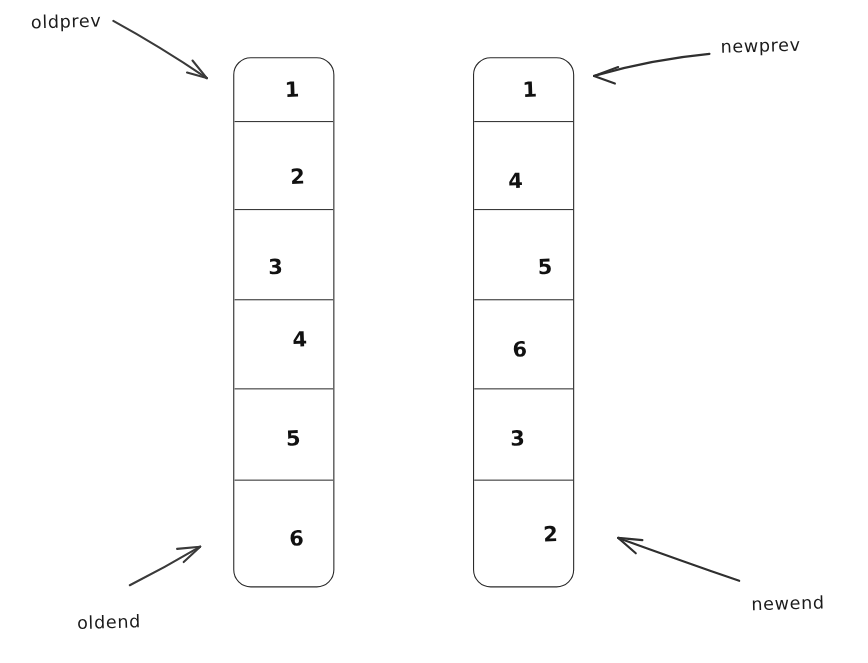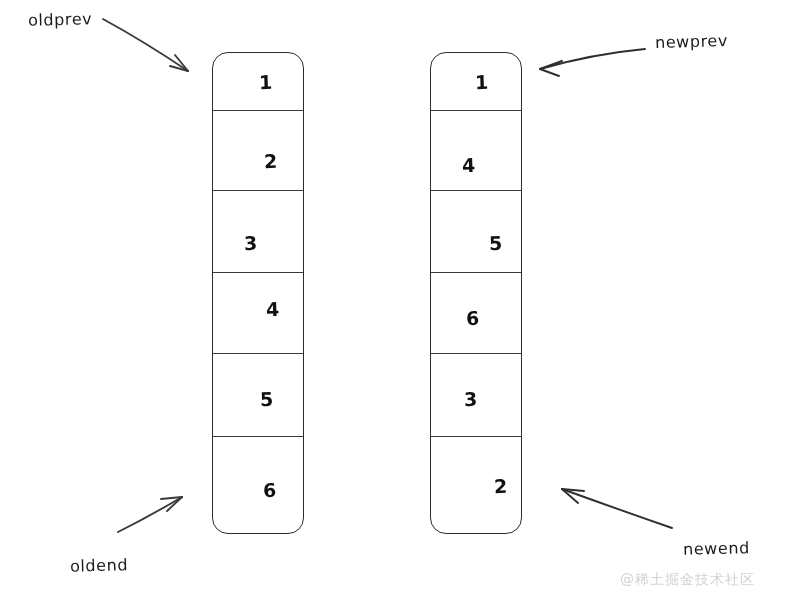--- a/index.html
+++ b/index.html
@@ -148,15 +148,14 @@
   </div>
 
   <div class="label" style="left:28px; top:10px;">oldprev</div>
 
   <div class="label" style="left:655px; top:32px;">newprev</div>
 
   <div class="label" style="left:70px; top:556px;">oldend</div>
 
   <div class="label" style="left:683px; top:539px;">newend</div>
 
-  <div class="watermark" style="left:620px; top:571px;">@稀土掘金技术社区</div>
 
 </div>
 
 </body></html>

